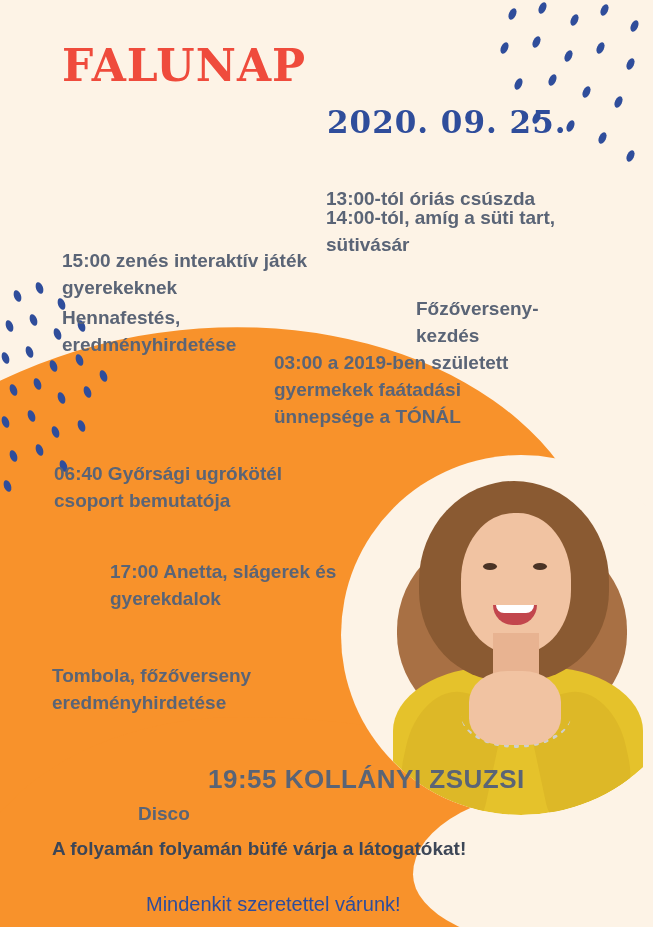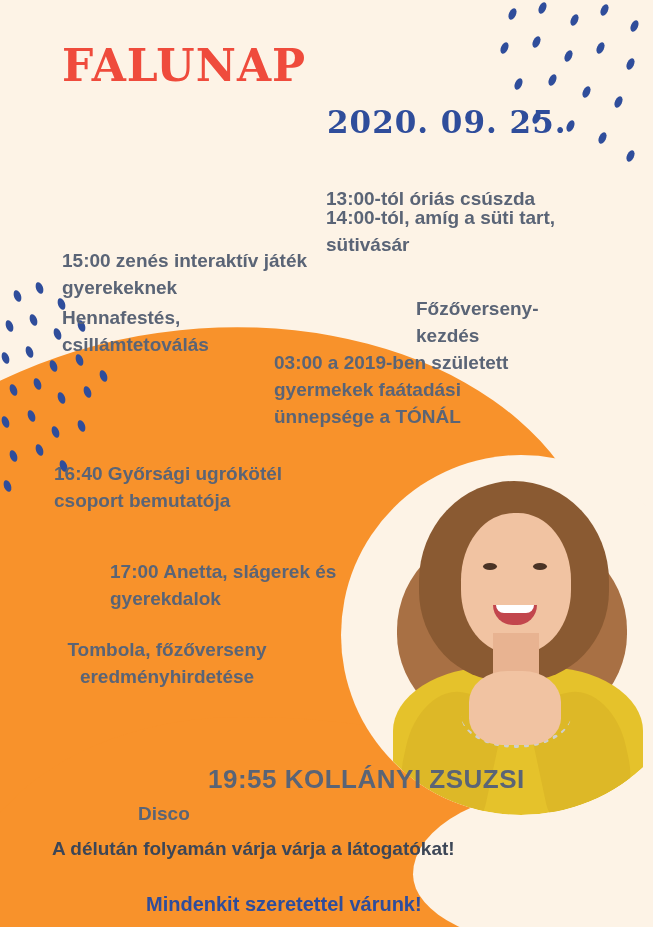--- a/index.html
+++ b/index.html
@@ -208,21 +208,21 @@
     position: absolute;
     left: 52px; top: 838px;
     color: #3c4657;
     font-weight: bold;
     font-size: 19px;
   }
   .footer2 {
     position: absolute;
     left: 146px; top: 893px;
     color: #2f4d9b;
-    font-weight: bold;
+    font-weight: normal;
     font-size: 20px;
   }
 </style>
 </head>
 <body>
 
 <div id="poster">
 
   <div class="blob-main"></div>
   <div class="blob-bottom"></div>
@@ -297,33 +297,33 @@
   <div class="title">FALUNAP</div>
   <div class="date">2020. 09. 25.</div>
 
 
   <div class="item" style="left:326px; top:186px; width:262px;">13:00-tól óriás csúszda</div>
 
   <div class="item" style="left:326px; top:205px; width:240px;">14:00-tól, amíg a süti tart, sütivásár</div>
 
   <div class="item" style="left:62px; top:248px; width:250px;">15:00 zenés interaktív játék gyerekeknek</div>
 
-  <div class="item" style="left:62px; top:305px; width:200px;">Hennafestés, csillámtetoválás</div>
+  <div class="item" style="left:62px; top:305px; width:200px;">Hennafestés, eredményhirdetése</div>
 
   <div class="item" style="left:416px; top:280px; width:170px;margin-top:16px;">Főzőverseny-kezdés</div>
 
   <div class="item" style="left:274px; top:350px; width:250px;">03:00 a 2019-ben született gyermekek faátadási ünnepsége a TÓNÁL</div>
 
-  <div class="item" style="left:54px; top:461px; width:290px;">16:40 Győrsági ugrókötél csoport bemutatója</div>
+  <div class="item" style="left:54px; top:461px; width:290px;">06:40 Győrsági ugrókötél csoport bemutatója</div>
 
   <div class="item" style="left:110px; top:559px; width:260px;">17:00 Anetta, slágerek és gyerekdalok</div>
 
 
-  <div class="item" style="left:52px; top:637px; width:230px;text-align:center;">Tombola, főzőverseny eredményhirdetése</div>
+  <div class="item" style="left:52px; top:663px; width:230px;">Tombola, főzőverseny eredményhirdetése</div>
 
   <div class="item" style="left:138px; top:801px; width:140px;">Disco</div>
 
   <div class="big-act">19:55 KOLLÁNYI ZSUZSI</div>
 
-  <div class="footer1">A délután folyamán várja várja a látogatókat!</div>
+  <div class="footer1">A folyamán folyamán büfé várja a látogatókat!</div>
   <div class="footer2">Mindenkit szeretettel várunk!</div>
 
 </div>
 
 </body></html>

